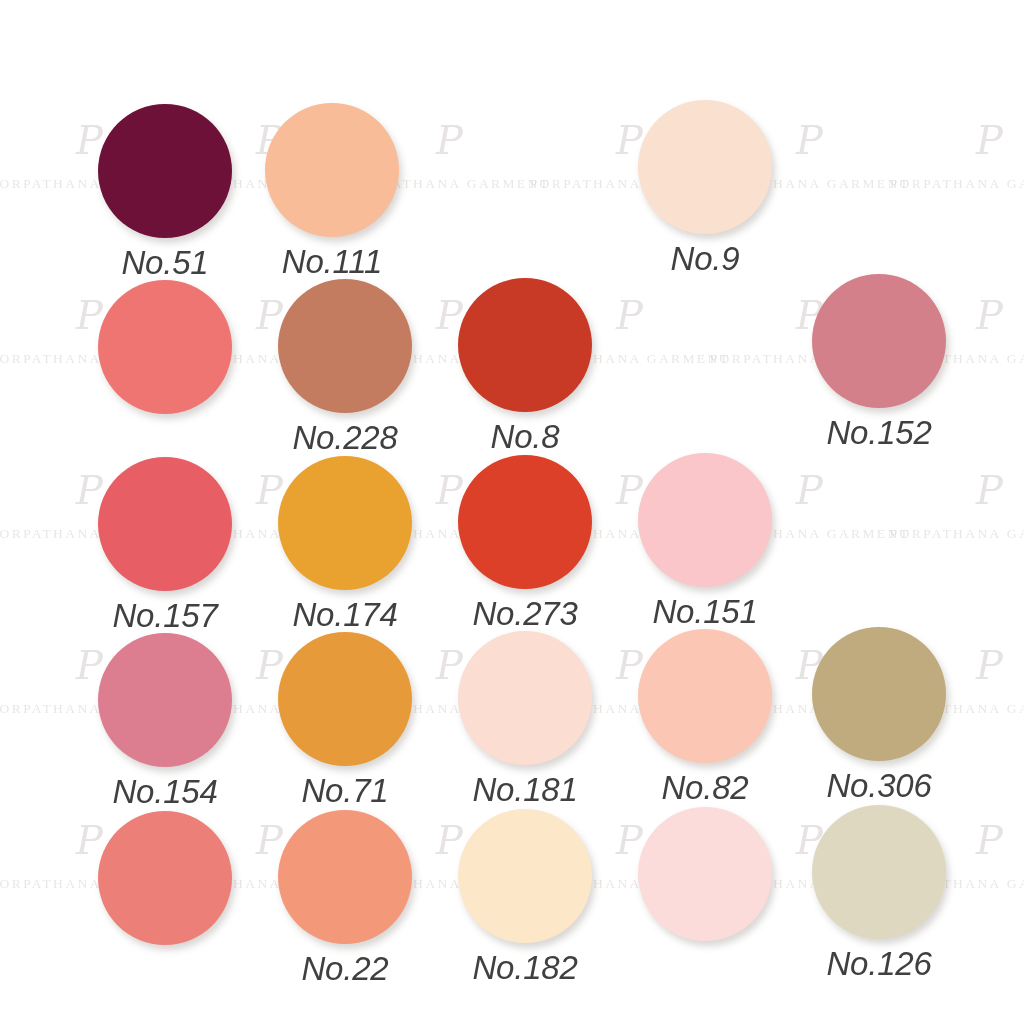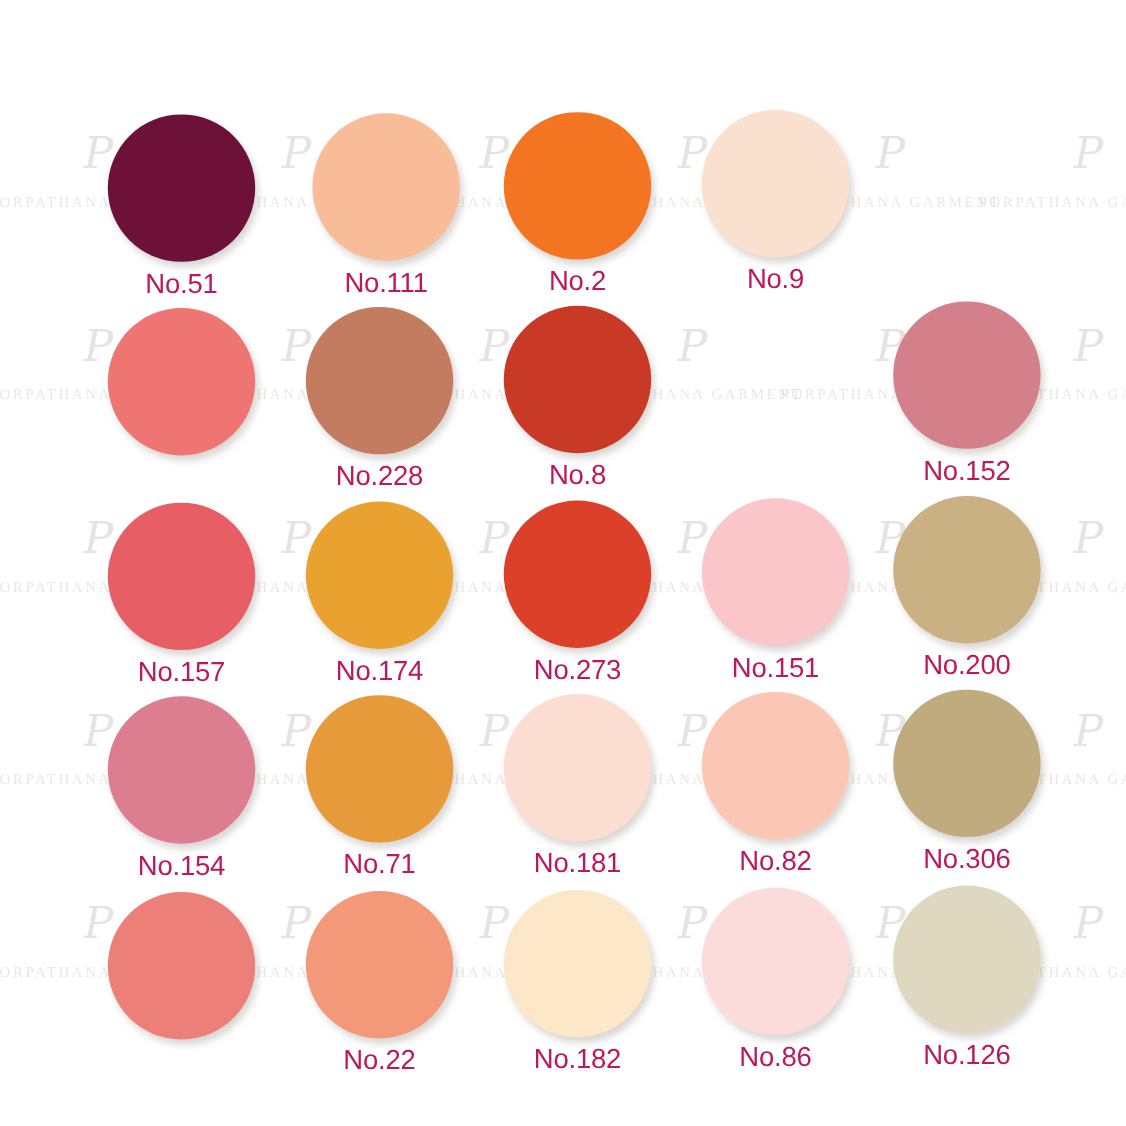--- a/index.html
+++ b/index.html
@@ -73,24 +73,25 @@
     width: 134px;
     height: 134px;
     border-radius: 50%;
     margin: 0 auto;
     box-shadow: 3px 5px 7px rgba(120,110,105,0.28);
   }
 
   .dot-label {
     margin-top: 6px;
     font-family: "Liberation Sans", sans-serif;
-    font-size: 25px;
-    color: #be185d;
+    font-size: 33px;
+    color: #404040;
     letter-spacing: -0.2px;
     white-space: nowrap;
+    font-style: italic;
   }
 </style>
 </head>
 <body>
 
 <div id="page">
 
   <div id="watermark-layer">
       <div class="wm-cell" style="left: -60px; top: 120px;">
         <div class="wm-p">P</div>
@@ -212,27 +213,23 @@
         <div class="wm-p">P</div>
         <div class="wm-text">PORPATHANA GARMENT</div>
       </div>
     </div>
 
   <div id="grid">
       <div class="swatch" style="left: 77px; top: 104px;">
         <div class="dot" style="background: rgb(109, 17, 57);"></div>
         <div class="dot-label">No.51</div>
       </div>
-      <div class="swatch" style="left: 263px; top: 103px;">
+      <div class="swatch" style="left: 244px; top: 103px;">
         <div class="dot" style="background: rgb(248, 188, 152);"></div>
         <div class="dot-label">No.111</div>
-      </div>
-      <div class="swatch" style="left: 437px; top: 102px;">
-        <div class="dot" style="background: rgb(244, 117, 33);"></div>
-        <div class="dot-label">No.2</div>
       </div>
       <div class="swatch" style="left: 617px; top: 100px;">
         <div class="dot" style="background: rgb(250, 224, 207);"></div>
         <div class="dot-label">No.9</div>
       </div>
       <div class="swatch" style="left: 77px; top: 280px;">
         <div class="dot" style="background: rgb(238, 117, 114);"></div>
       </div>
       <div class="swatch" style="left: 257px; top: 279px;">
         <div class="dot" style="background: rgb(196, 124, 96);"></div>
@@ -255,24 +252,20 @@
         <div class="dot-label">No.174</div>
       </div>
       <div class="swatch" style="left: 437px; top: 455px;">
         <div class="dot" style="background: rgb(220, 64, 40);"></div>
         <div class="dot-label">No.273</div>
       </div>
       <div class="swatch" style="left: 617px; top: 453px;">
         <div class="dot" style="background: rgb(250, 198, 201);"></div>
         <div class="dot-label">No.151</div>
       </div>
-      <div class="swatch" style="left: 791px; top: 451px;">
-        <div class="dot" style="background: rgb(201, 177, 131);"></div>
-        <div class="dot-label">No.200</div>
-      </div>
       <div class="swatch" style="left: 77px; top: 633px;">
         <div class="dot" style="background: rgb(220, 126, 144);"></div>
         <div class="dot-label">No.154</div>
       </div>
       <div class="swatch" style="left: 257px; top: 632px;">
         <div class="dot" style="background: rgb(231, 154, 58);"></div>
         <div class="dot-label">No.71</div>
       </div>
       <div class="swatch" style="left: 437px; top: 631px;">
         <div class="dot" style="background: rgb(251, 221, 209);"></div>
@@ -292,21 +285,20 @@
       <div class="swatch" style="left: 257px; top: 810px;">
         <div class="dot" style="background: rgb(244, 152, 122);"></div>
         <div class="dot-label">No.22</div>
       </div>
       <div class="swatch" style="left: 437px; top: 809px;">
         <div class="dot" style="background: rgb(252, 232, 200);"></div>
         <div class="dot-label">No.182</div>
       </div>
       <div class="swatch" style="left: 617px; top: 807px;">
         <div class="dot" style="background: rgb(251, 220, 218);"></div>
-        <div class="dot-label">No.86</div>
       </div>
       <div class="swatch" style="left: 791px; top: 805px;">
         <div class="dot" style="background: rgb(222, 216, 192);"></div>
         <div class="dot-label">No.126</div>
       </div>
     </div>
 
 </div>
 
 </body></html>

